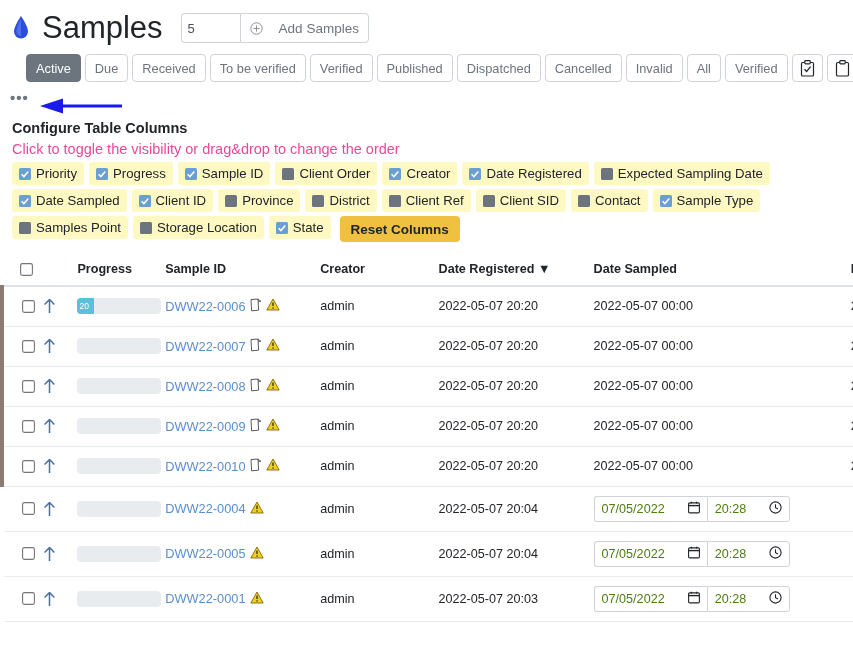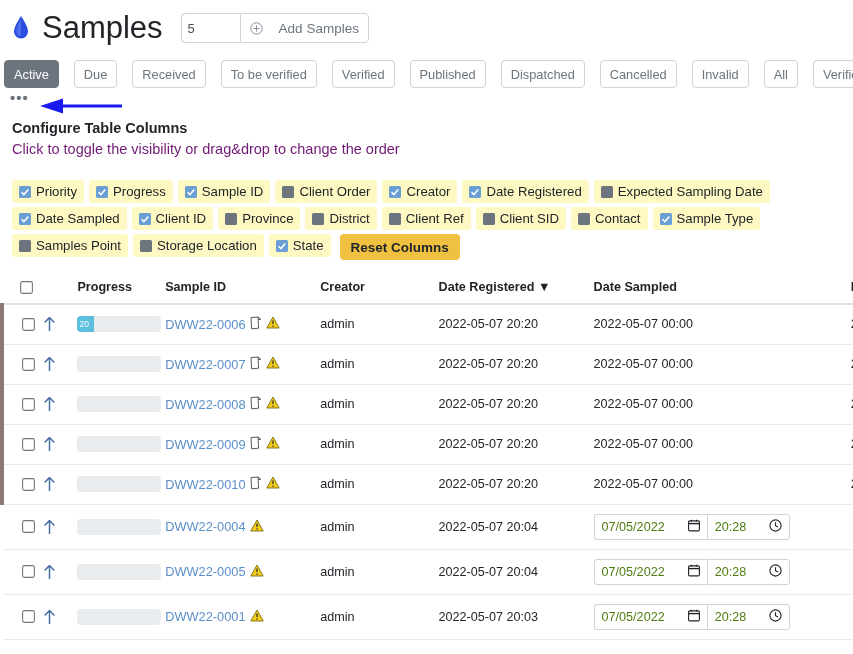--- a/index.html
+++ b/index.html
@@ -37,22 +37,22 @@
     height: 30px; border: 1px solid #ced4da; border-radius: 0 4px 4px 0;
     background: #fff; color: #6c757d; font-size: 13.5px;
     padding: 0 9px; display: flex; align-items: center; gap: 16px;
     cursor: pointer; white-space: nowrap;
     font-family: "Liberation Sans", sans-serif;
   }
   .plus-circle { width: 13px; height: 13px; flex: 0 0 auto; }
 
   
   .tabs {
-    display: flex; align-items: flex-end; gap: 15px;
-    padding: 6px 0 0 4px; height: 40px;
+    display: flex; align-items: flex-start; gap: 4px;
+    padding: 6px 0 0 26px; height: 40px;
     white-space: nowrap;
   }
   .tab {
     height: 28px; border: 1px solid #ced4da; border-radius: 4px;
     background: #fff; color: #6c757d; font-size: 12.8px;
     padding: 0 9px; display: flex; align-items: center;
     cursor: pointer; font-family: "Liberation Sans", sans-serif;
   }
   .tab.active { background: #6c757d; border-color: #6c757d; color: #fff; }
   .tab.icon-tab { padding: 0 7px; }
@@ -63,21 +63,21 @@
   .ellipsis {
     color: #6c757d; font-size: 15px; letter-spacing: 1px;
     line-height: 12px; font-weight: 700; cursor: pointer;
     display: inline-block; padding-top: 4px;
   }
   .annot-arrow { position: absolute; left: 38px; top: 96px; }
 
   
   .cfg { padding: 4px 0 0 12px; }
   .cfg-title { font-size: 14.5px; font-weight: 700; color: #212529; line-height: 20px; }
-  .cfg-sub { font-size: 14.5px; color: #701a75; line-height: 22px; margin-bottom: 20px; }
+  .cfg-sub { font-size: 14.5px; color: #ec4899; line-height: 22px; margin-bottom: 2px; }
   .chips { display: flex; flex-wrap: wrap; gap: 4px 5px; width: 860px; }
   .chip {
     display: flex; align-items: center; gap: 5px;
     background: #fef9c3; border-radius: 3px;
     padding: 3px 7px; font-size: 13.2px; color: #212529;
     cursor: pointer; white-space: nowrap; height: 23px;
   }
   .cbx { width: 12px; height: 12px; flex: 0 0 auto; display:block; }
   .reset-btn {
     background: #f0c040; border: none; border-radius: 4px;

